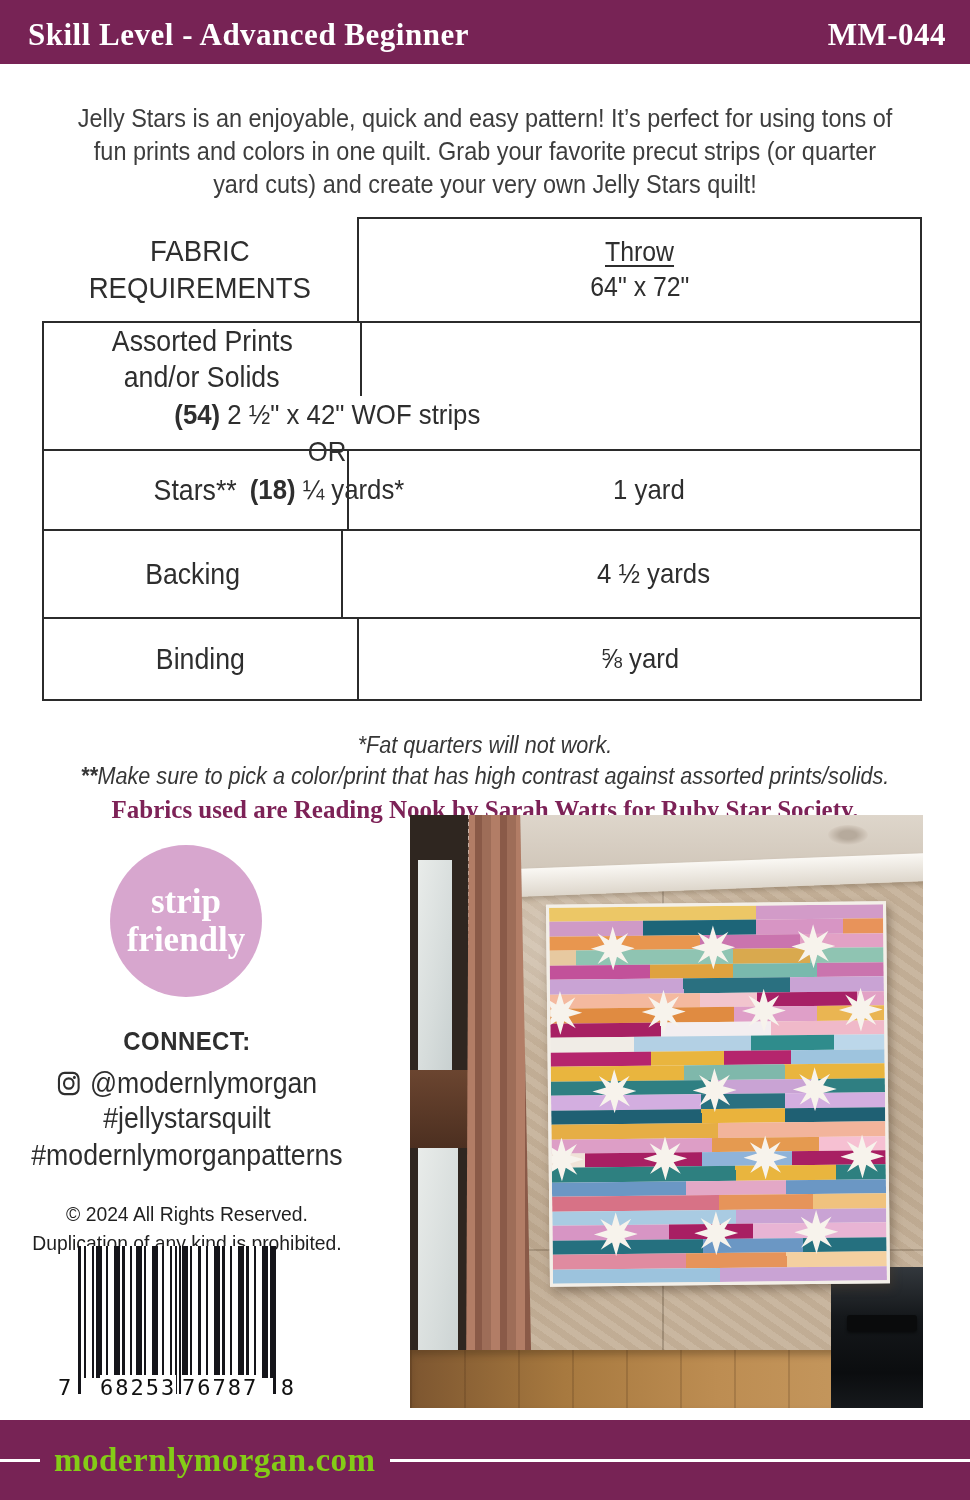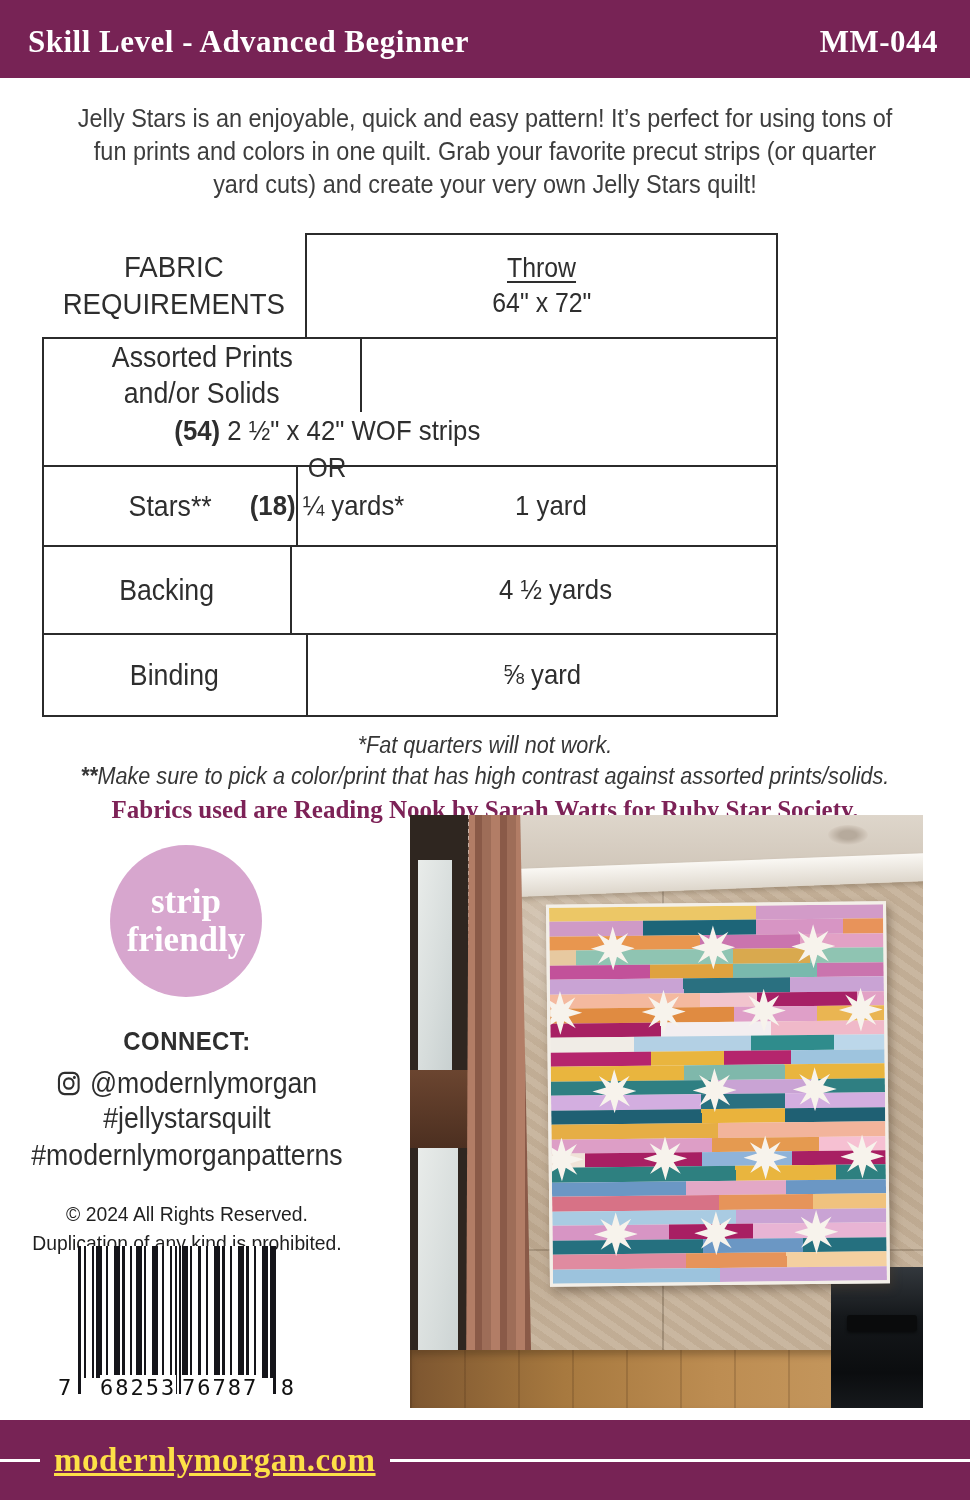--- a/index.html
+++ b/index.html
@@ -1,40 +1,40 @@
 <!DOCTYPE html>
 <html><head>
 <meta charset="utf-8">
 <style>
   html,body{margin:0;padding:0;background:#ffffff;}
   .page{position:relative;width:970px;height:1500px;background:#ffffff;overflow:hidden;
         font-family:"Liberation Sans",sans-serif;color:#2e2e2e;}
   .condensed{transform:scaleX(0.92);transform-origin:50% 50%;}
 
   
-  .top-bar{position:absolute;left:0;top:0;width:970px;height:78px;
+  .top-bar{position:absolute;left:0;top:0;width:970px;height:64px;
            background:linear-gradient(#5e1843 0 7px,#772355 7px);
            display:flex;align-items:center;justify-content:space-between;
-           padding:6px 32px 0 28px;box-sizing:border-box;}
+           padding:6px 24px 0 28px;box-sizing:border-box;}
   .top-bar .brand-text{font-family:"Liberation Serif",serif;font-weight:bold;
            color:#ffffff;font-size:31px;letter-spacing:.5px;}
   .bottom-bar{position:absolute;left:0;top:1420px;width:970px;height:80px;background:#772355;
            display:flex;align-items:center;box-sizing:border-box;}
   .rule{height:3px;background:#ffffff;}
   .rule-left{width:40px;margin-right:14px;}
   .rule-right{flex:1;margin-left:14px;}
-  .site-text{font-family:"Liberation Serif",serif;font-weight:bold;color:#fde047;
-           font-size:33px;letter-spacing:.5px;text-decoration:underline;}
+  .site-text{font-family:"Liberation Serif",serif;font-weight:bold;color:#84cc16;
+           font-size:33px;letter-spacing:.5px;}
 
   
   .intro{position:absolute;left:15px;top:102px;width:940px;text-align:center;
          font-size:25.5px;line-height:1.3;color:#3d3d3d;}
 
   
-  .tbl{position:absolute;left:42px;top:233px;width:736px;}
+  .tbl{position:absolute;left:42px;top:217px;width:880px;}
   .tbl-header{display:flex;height:104px;}
   .th-left{width:318px;display:flex;align-items:center;justify-content:center;
            font-size:30px;line-height:1.25;text-align:center;}
   .th-right{width:570px;box-sizing:border-box;border:2px solid #2b2b2b;border-bottom:none;
            display:flex;flex-direction:column;align-items:center;justify-content:center;gap:4px;
            font-size:27px;}
   .th-title{text-decoration:underline;text-underline-offset:4px;}
   .tbl-body{box-sizing:border-box;border:2px solid #2b2b2b;}
   .trow{display:flex;}
   .trow + .trow{border-top:2px solid #2b2b2b;}

